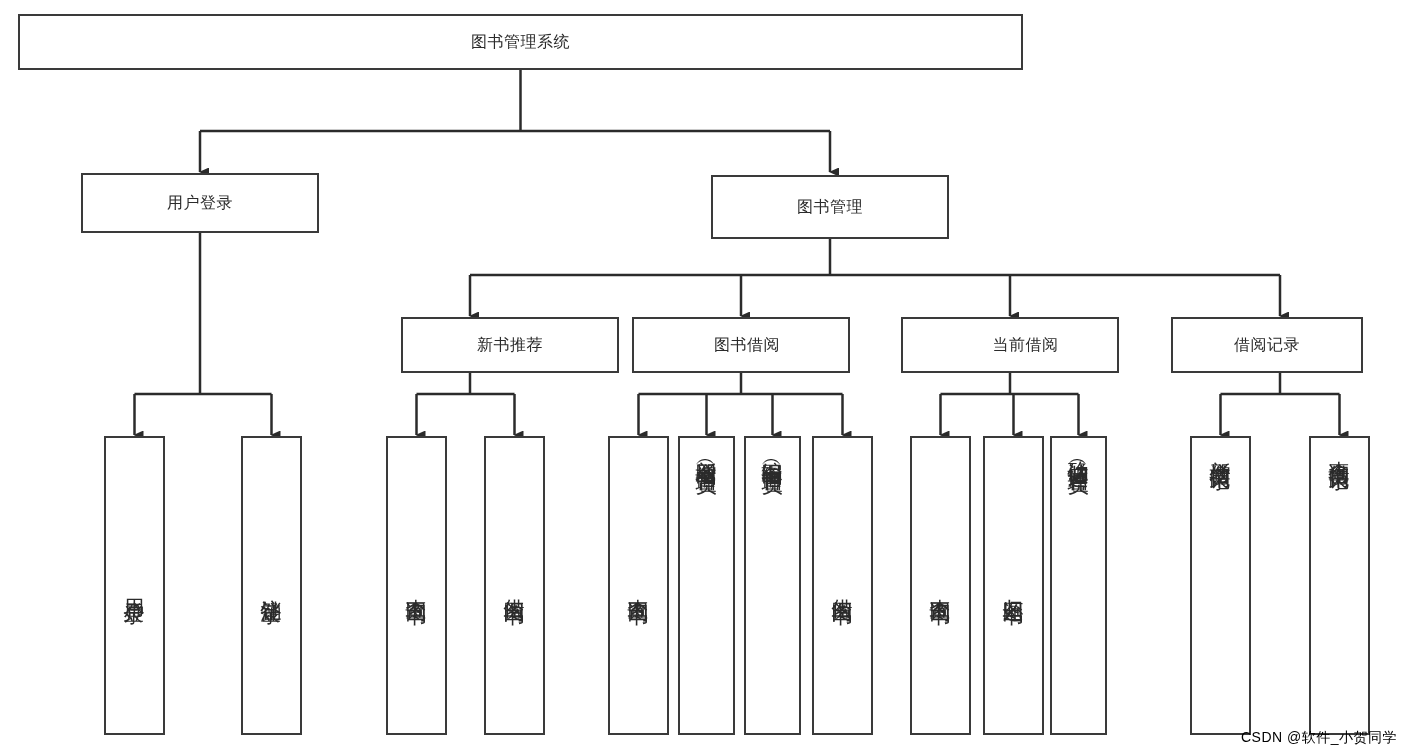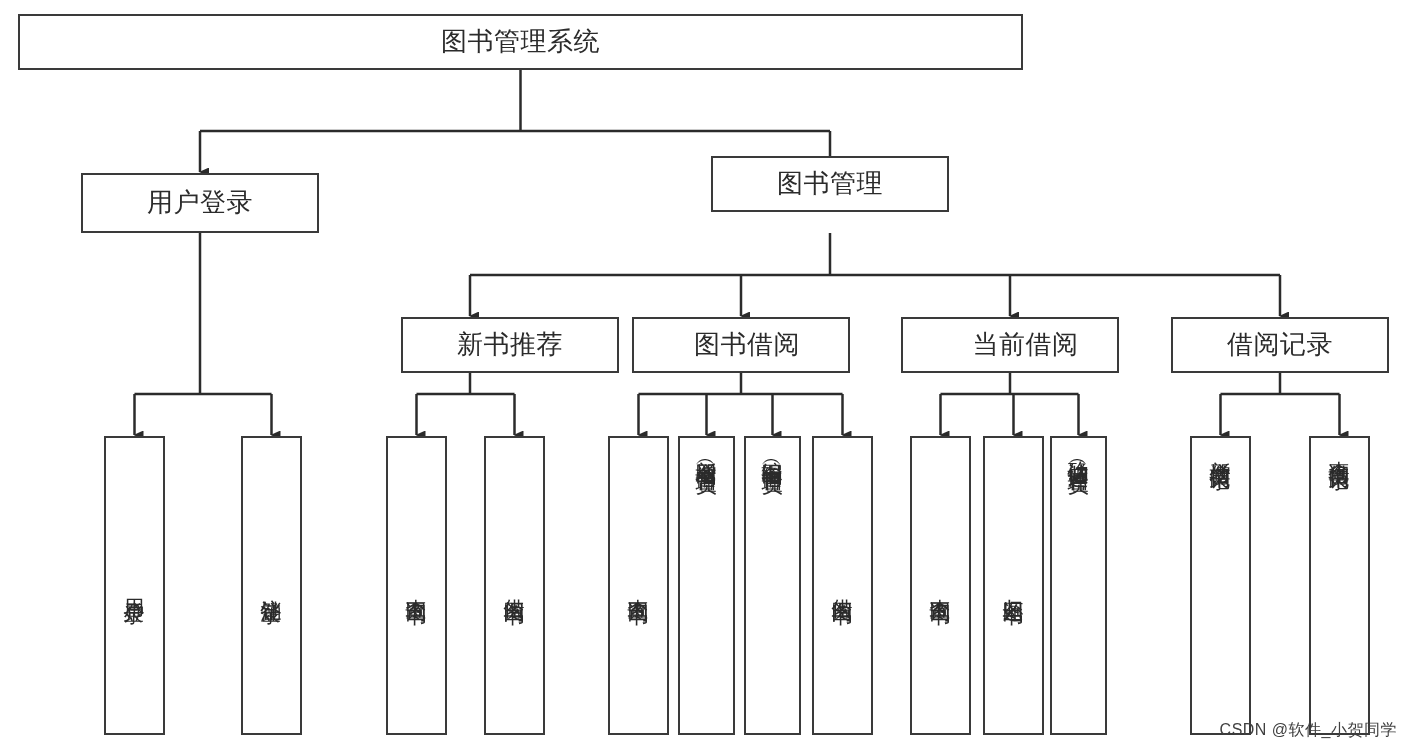--- a/index.html
+++ b/index.html
@@ -35,21 +35,21 @@
     justify-content: center;
     color: #2b2b2b;
   }
   .node-label {
     display: block;
     text-align: center;
     line-height: 1.05;
     white-space: pre;
   }
   .node.horizontal .node-label {
-    font-size: 26px;
+    font-size: 16px;
     letter-spacing: 0.5px;
   }
   .node.vertical {
     align-items: flex-start;
     justify-content: center;
     padding-top: 6px;
   }
   .node.vertical .node-label {
     writing-mode: vertical-rl;
     text-orientation: upright;
@@ -57,23 +57,23 @@
     letter-spacing: 2px;
     line-height: 1;
   }
   .node.vertical.centered {
     align-items: center;
     padding-top: 0;
   }
   #watermark {
     position: absolute;
     right: 8px;
-    bottom: 6px;
-    font-size: 16px;
-    color: #404040;
+    bottom: 0;
+    font-size: 14px;
+    color: #000000;
     letter-spacing: 0.5px;
     white-space: nowrap;
   }
 </style>
 </head>
 <body>
 
 <div id="canvas">
   <svg id="edges" viewBox="0 0 1405 747">
     <defs>
@@ -118,33 +118,33 @@
       </g>
   </svg>
 
   <div id="nodes">
       <div class="node horizontal" style="left: 18px; top: 14px; width: 1005px; height: 56px;">
         <span class="node-label">图书管理系统</span>
       </div>
       <div class="node horizontal" style="left: 81px; top: 173px; width: 238px; height: 60px;">
         <span class="node-label">用户登录</span>
       </div>
-      <div class="node horizontal" style="left: 711px; top: 156px; width: 238px; height: 56px;">
+      <div class="node horizontal" style="left: 711px; top: 175px; width: 238px; height: 64px;">
         <span class="node-label">图书管理</span>
       </div>
       <div class="node horizontal" style="left: 361px; top: 317px; width: 218px; height: 56px; margin-left: 40px;">
         <span class="node-label">新书推荐</span>
       </div>
       <div class="node horizontal" style="left: 632px; top: 317px; width: 218px; height: 56px; padding-left: 12px;">
         <span class="node-label">图书借阅</span>
       </div>
       <div class="node horizontal" style="left: 901px; top: 317px; width: 218px; height: 56px; padding-left: 31px;">
         <span class="node-label">当前借阅</span>
       </div>
-      <div class="node horizontal" style="left: 1171px; top: 317px; width: 218px; height: 56px;">
+      <div class="node horizontal" style="left: 1171px; top: 317px; width: 192px; height: 56px;">
         <span class="node-label">借阅记录</span>
       </div>
       <div class="node vertical centered" style="left: 104px; top: 436px; width: 61px; height: 299px;">
         <span class="node-label">用户登录</span>
       </div>
       <div class="node vertical centered" style="left: 241px; top: 436px; width: 61px; height: 299px;">
         <span class="node-label">注销登录</span>
       </div>
       <div class="node vertical centered" style="left: 386px; top: 436px; width: 61px; height: 299px;">
         <span class="node-label">查询图书</span>

